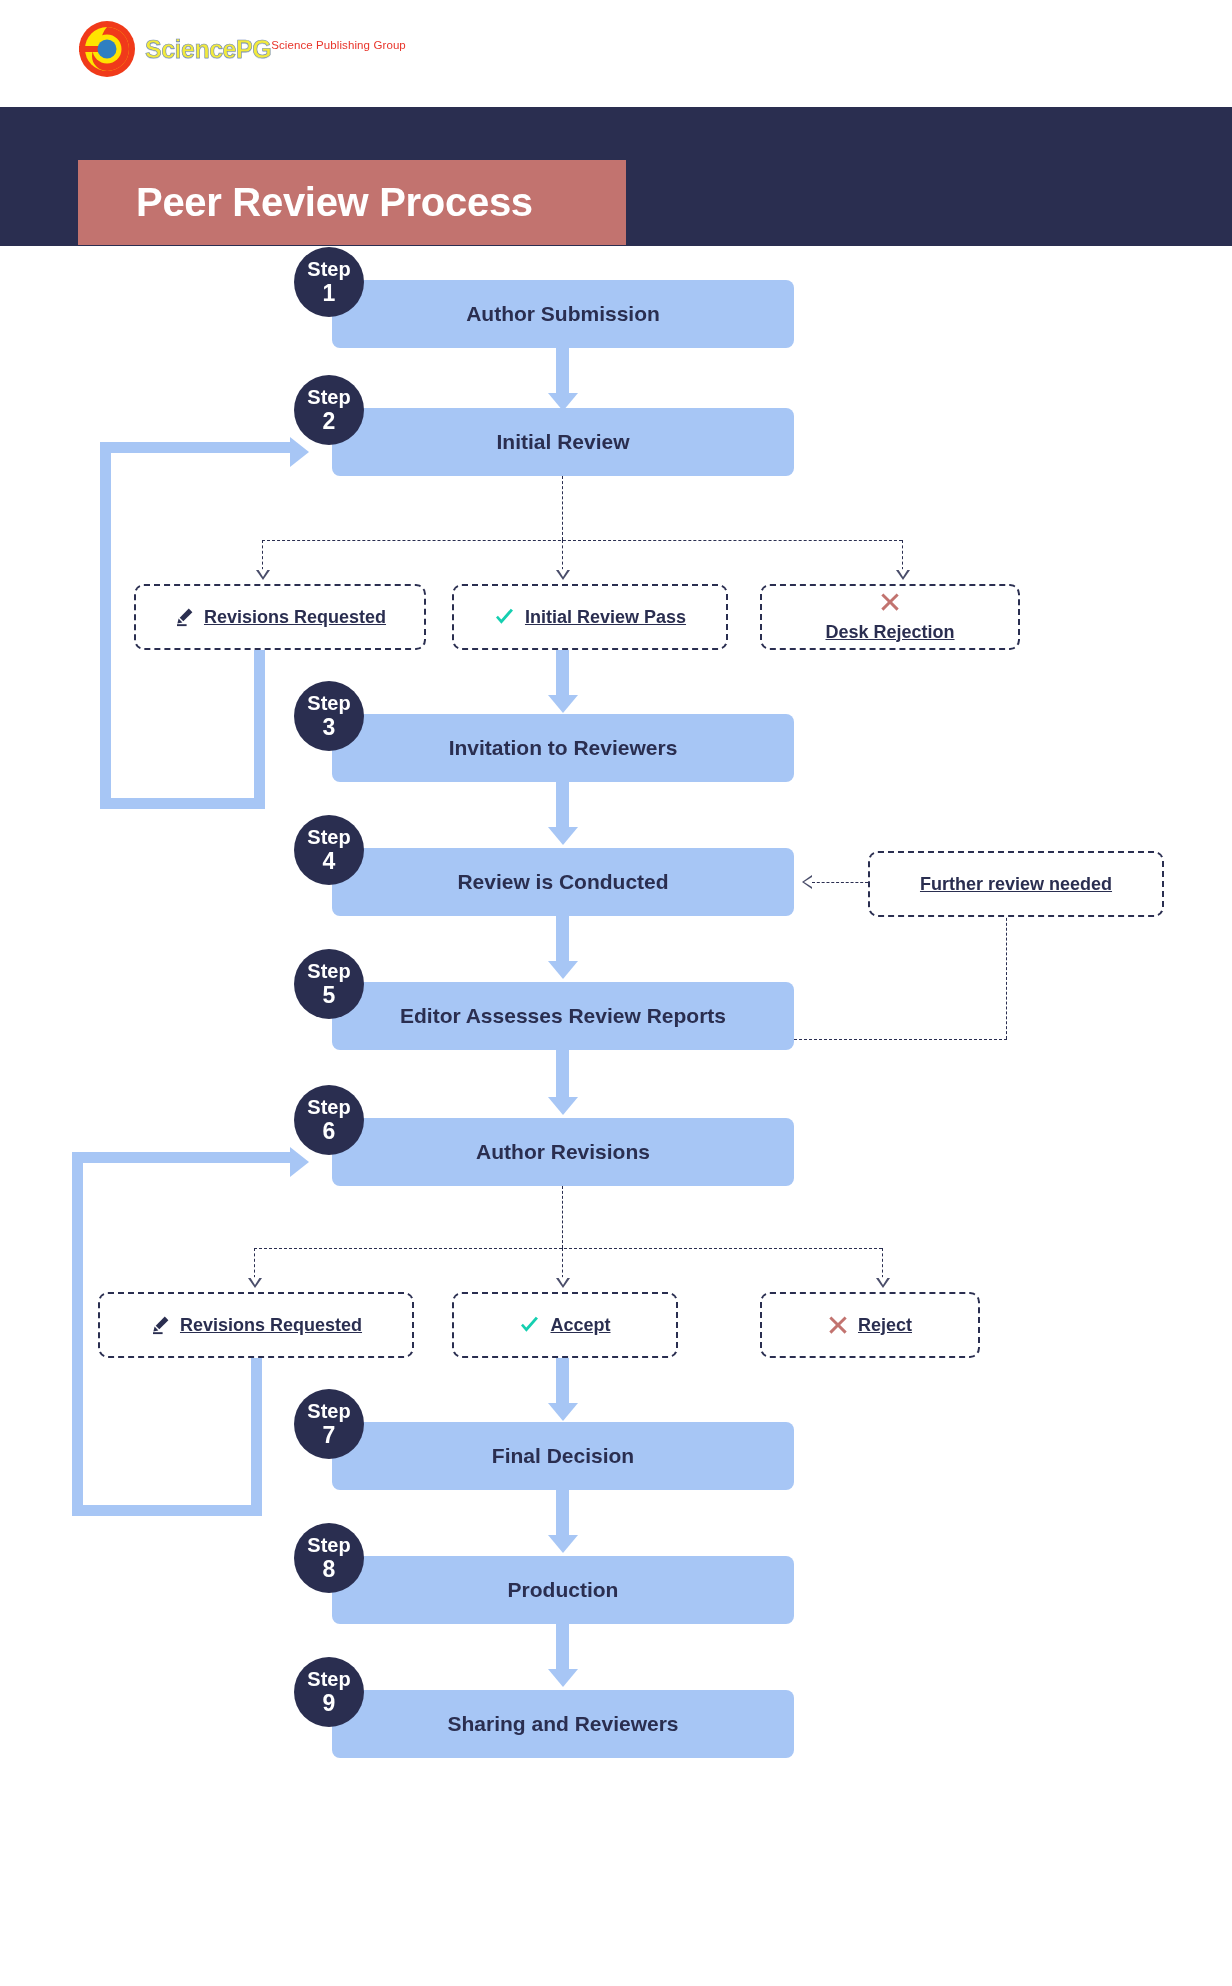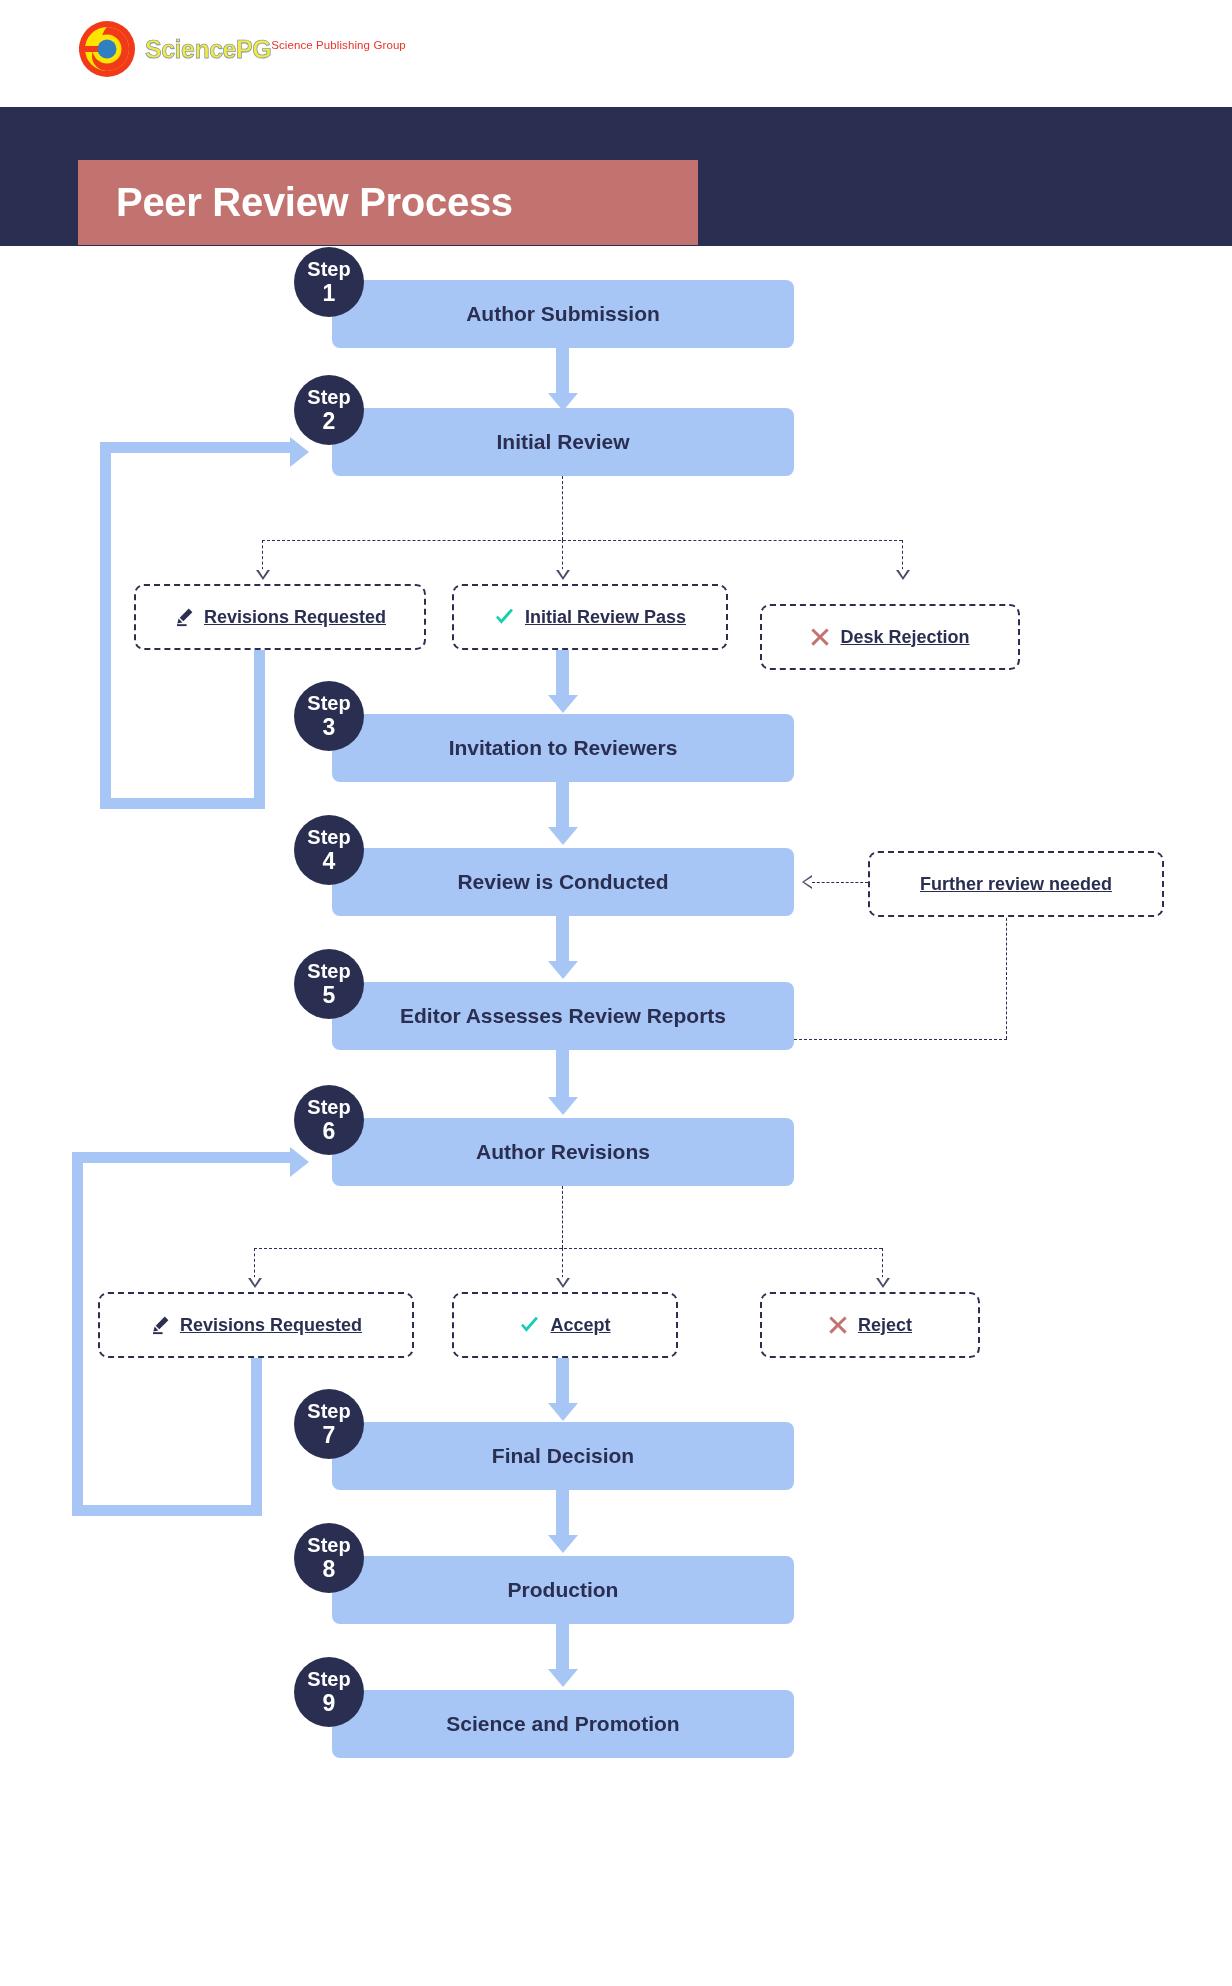--- a/index.html
+++ b/index.html
@@ -18,22 +18,22 @@
   #logo-text{display:flex;flex-direction:row;line-height:1;}
   #logo-title{
     font-size:25px;font-weight:bold;color:#f2ea3d;letter-spacing:-.5px;
     -webkit-text-stroke:0.6px #6e87b8;
     text-shadow:0 1px 0 #cfd9ea;
   }
   #logo-sub{font-size:11.5px;color:#e8342a;margin-top:3px;letter-spacing:.1px;}
 
   #navy-band{position:absolute;left:0;top:107px;width:1232px;height:139px;background:#2a2e50;}
   #title-block{
-    position:absolute;left:78px;top:160px;width:620px;height:85px;
-    background:#c2736f;display:flex;align-items:center;
+    position:absolute;left:78px;top:160px;width:528px;height:85px;
+    background:#c2736f;display:flex;align-items:center;padding-left:20px;
   }
   #page-title{
     color:#ffffff;font-size:40px;font-weight:bold;letter-spacing:-.3px;margin-left:38px;
   }
 
   
   #flow{position:absolute;left:0;top:246px;width:1232px;height:1740px;}
 
   .step-row{position:absolute;left:332px;width:462px;height:68px;}
   .step-box{
@@ -166,21 +166,21 @@
 
   <div class="dbox" style="left:452px;top:338px;width:272px;justify-content:center;">
     <span class="ic">
       <svg width="21" height="21" viewBox="0 0 21 21">
           <path d="M2 10.5l5.4 6.2L19 3.6l-2.2-1.9-9.5 10.8-3.4-3.7L2 10.5z" fill="#15cfb0"></path>
         </svg>
     </span>
     <span>Initial Review Pass</span>
   </div>
 
-  <div class="dbox" style="left:760px;top:358px;width:256px;">
+  <div class="dbox" style="left:760px;top:338px;width:256px;flex-direction:column;">
     <span class="ic">
       <svg width="20" height="20" viewBox="0 0 20 20">
           <path d="M3.4 1.4L10 8l6.6-6.6 2.1 2.1L12.1 10l6.6 6.6-2.1 2.1L10 12.1 3.4 18.7 1.3 16.6 7.9 10 1.3 3.5 3.4 1.4z" fill="#c2736f"></path>
         </svg>
     </span>
     <span>Desk Rejection</span>
   </div>
 
   <div class="loop" style="left:100px;top:188px;">
     <div class="arrow-right" style="left:190px;top:3px;"></div>
@@ -308,21 +308,21 @@
     </div>
     <div class="step-badge">
       <span class="s-word">Step</span>
       <span class="s-num">8</span>
     </div>
   </div>
   <div class="v-arrow" style="left:556px;top:1378px;height:46px;"></div>
 
   <div class="step-row" style="top:1444px;">
     <div class="step-box">
-      <span>Science and Promotion</span>
+      <span>Sharing and Reviewers</span>
     </div>
     <div class="step-badge">
       <span class="s-word">Step</span>
       <span class="s-num">9</span>
     </div>
   </div>
 
 </div>
 
 </body></html>

